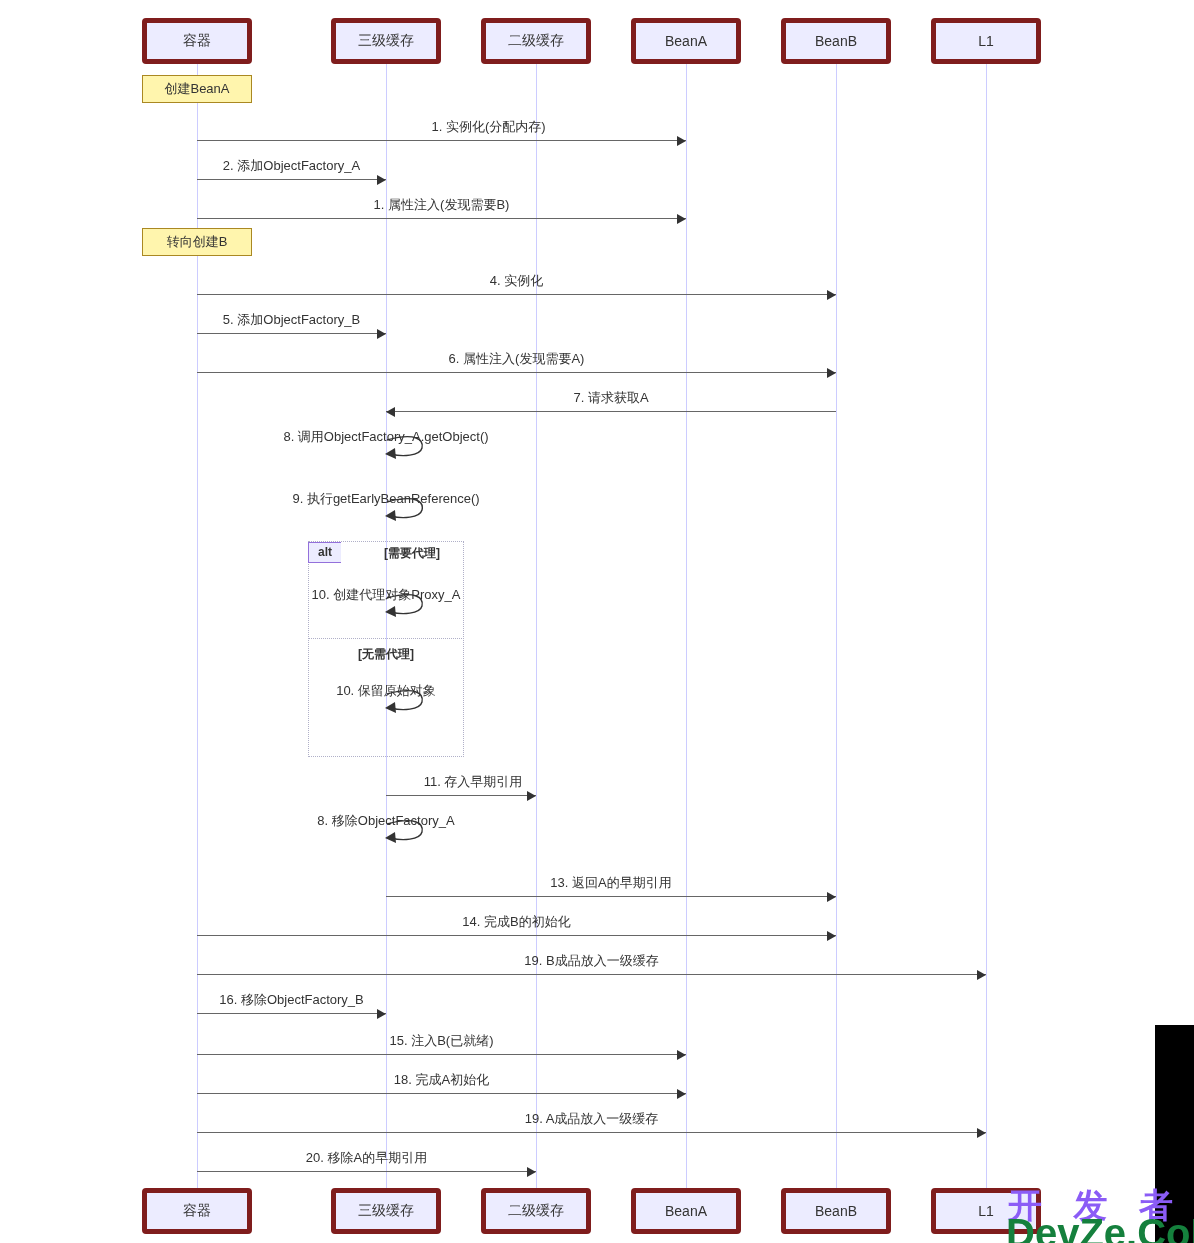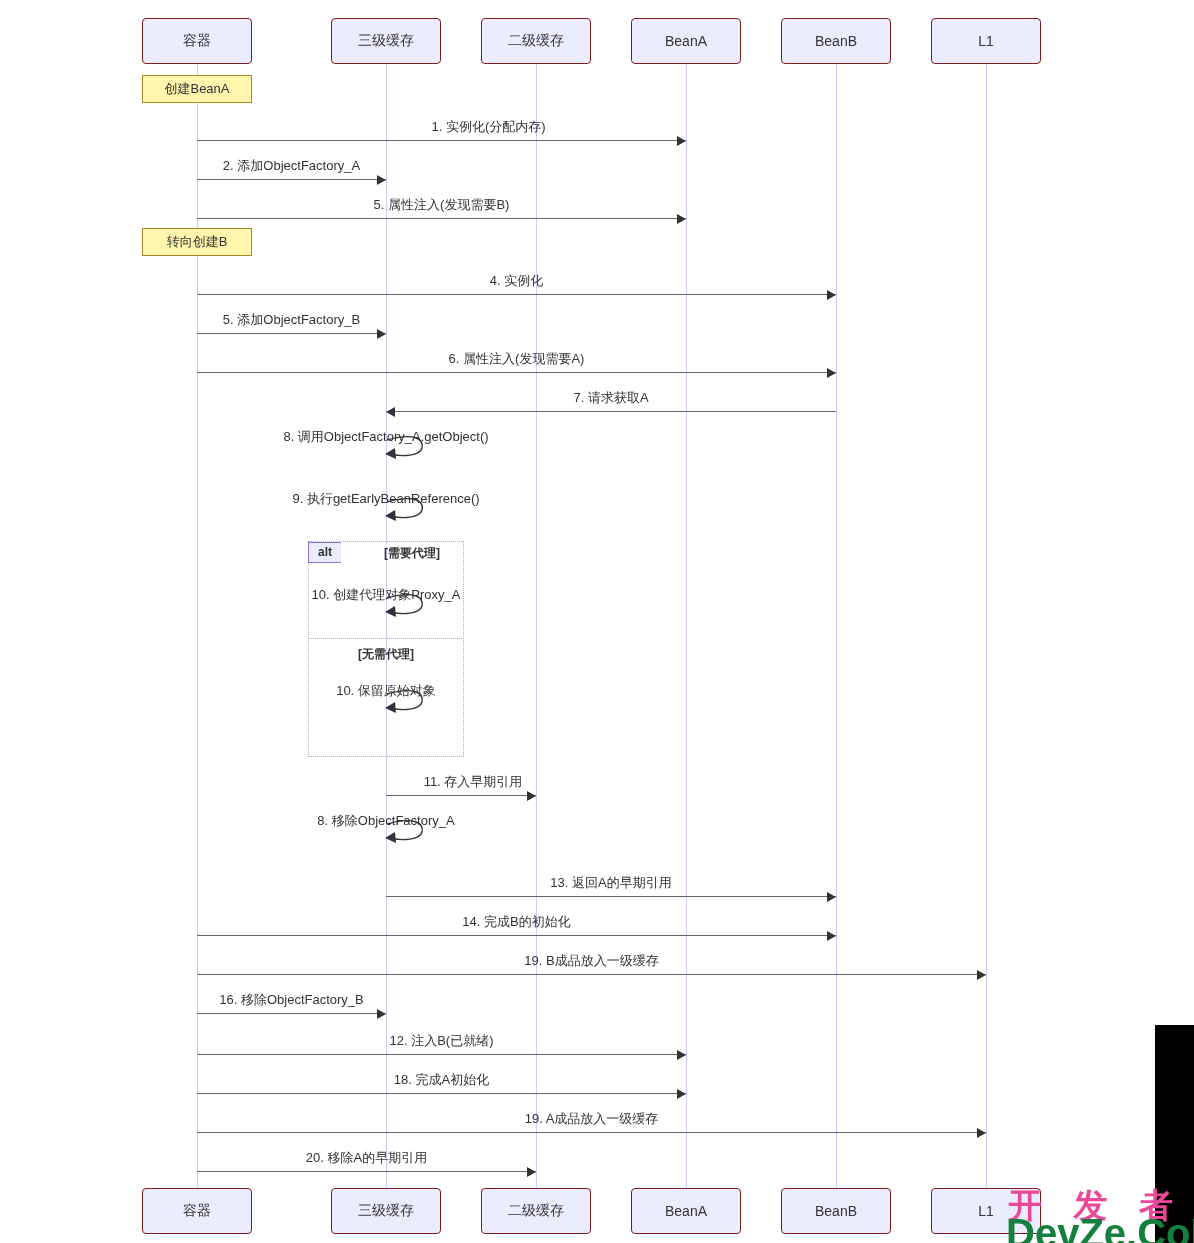--- a/index.html
+++ b/index.html
@@ -17,21 +17,21 @@
   #diagram {
     position: absolute;
     left: 0; top: 0;
     width: 1194px;
     height: 1243px;
   }
   .actor-box {
     position: absolute;
     box-sizing: border-box;
     background: #ECECFF;
-    border: 1px solid #7f1d1d;
+    border: 5px solid #7f1d1d;
     border-radius: 4px;
     display: flex;
     align-items: center;
     justify-content: center;
     font-size: 14px;
     color: #333333;
     width: 110px;
     height: 46px;
   }
   .lifeline {
@@ -117,21 +117,21 @@
     background: #000000;
   }
   .watermark {
     position: absolute;
     pointer-events: none;
     user-select: none;
   }
   .wm-top {
     font-size: 34px;
     font-weight: bold;
-    color: #ec4899;
+    color: #8b5cf6;
     letter-spacing: 11px;
     line-height: 1;
     white-space: nowrap;
   }
   .wm-bottom {
     font-size: 40px;
     font-weight: bold;
     color: #15803d;
     line-height: 1;
     white-space: nowrap;
@@ -195,21 +195,21 @@
     <div class="alt-cond" style="left: 412px; top: 545px;">[需要代理]</div>
     <div class="alt-cond" style="left: 386px; top: 646px;">[无需代理]</div>
     <div class="msg-line" style="left: 197px; top: 140px; width: 489px;"></div>
     <div class="arrow-head right" style="left: 677px; top: 136px;"></div>
     <div class="msg-label" style="left: 441.5px; top: 118px; margin-left: 47px;">1. 实例化(分配内存)</div>
     <div class="msg-line" style="left: 197px; top: 179px; width: 189px;"></div>
     <div class="arrow-head right" style="left: 377px; top: 175px;"></div>
     <div class="msg-label" style="left: 291.5px; top: 157px;">2. 添加ObjectFactory_A</div>
     <div class="msg-line" style="left: 197px; top: 218px; width: 489px;"></div>
     <div class="arrow-head right" style="left: 677px; top: 214px;"></div>
-    <div class="msg-label" style="left: 441.5px; top: 196px;">5. 属性注入(发现需要B)</div>
+    <div class="msg-label" style="left: 441.5px; top: 196px;">1. 属性注入(发现需要B)</div>
     <div class="msg-line" style="left: 197px; top: 294px; width: 639px;"></div>
     <div class="arrow-head right" style="left: 827px; top: 290px;"></div>
     <div class="msg-label" style="left: 516.5px; top: 272px;">4. 实例化</div>
     <div class="msg-line" style="left: 197px; top: 333px; width: 189px;"></div>
     <div class="arrow-head right" style="left: 377px; top: 329px;"></div>
     <div class="msg-label" style="left: 291.5px; top: 311px;">5. 添加ObjectFactory_B</div>
     <div class="msg-line" style="left: 197px; top: 372px; width: 639px;"></div>
     <div class="arrow-head right" style="left: 827px; top: 368px;"></div>
     <div class="msg-label" style="left: 516.5px; top: 350px;">6. 属性注入(发现需要A)</div>
     <div class="msg-line" style="left: 386px; top: 411px; width: 450px;"></div>
@@ -260,21 +260,21 @@
     <div class="arrow-head right" style="left: 827px; top: 931px;"></div>
     <div class="msg-label" style="left: 516.5px; top: 913px;">14. 完成B的初始化</div>
     <div class="msg-line" style="left: 197px; top: 974px; width: 789px;"></div>
     <div class="arrow-head right" style="left: 977px; top: 970px;"></div>
     <div class="msg-label" style="left: 591.5px; top: 952px;">19. B成品放入一级缓存</div>
     <div class="msg-line" style="left: 197px; top: 1013px; width: 189px;"></div>
     <div class="arrow-head right" style="left: 377px; top: 1009px;"></div>
     <div class="msg-label" style="left: 291.5px; top: 991px; text-align: right;">16. 移除ObjectFactory_B</div>
     <div class="msg-line" style="left: 197px; top: 1054px; width: 489px;"></div>
     <div class="arrow-head right" style="left: 677px; top: 1050px;"></div>
-    <div class="msg-label" style="left: 441.5px; top: 1032px;">12. 注入B(已就绪)</div>
+    <div class="msg-label" style="left: 441.5px; top: 1032px;">15. 注入B(已就绪)</div>
     <div class="msg-line" style="left: 197px; top: 1093px; width: 489px;"></div>
     <div class="arrow-head right" style="left: 677px; top: 1089px;"></div>
     <div class="msg-label" style="left: 441.5px; top: 1071px;">18. 完成A初始化</div>
     <div class="msg-line" style="left: 197px; top: 1132px; width: 789px;"></div>
     <div class="arrow-head right" style="left: 977px; top: 1128px;"></div>
     <div class="msg-label" style="left: 591.5px; top: 1110px;">19. A成品放入一级缓存</div>
     <div class="msg-line" style="left: 197px; top: 1171px; width: 339px;"></div>
     <div class="arrow-head right" style="left: 527px; top: 1167px;"></div>
     <div class="msg-label" style="left: 366.5px; top: 1149px;">20. 移除A的早期引用</div>
     <div class="black-block" style="left: 1155px; top: 1025px; width: 39px; height: 218px;"></div>

